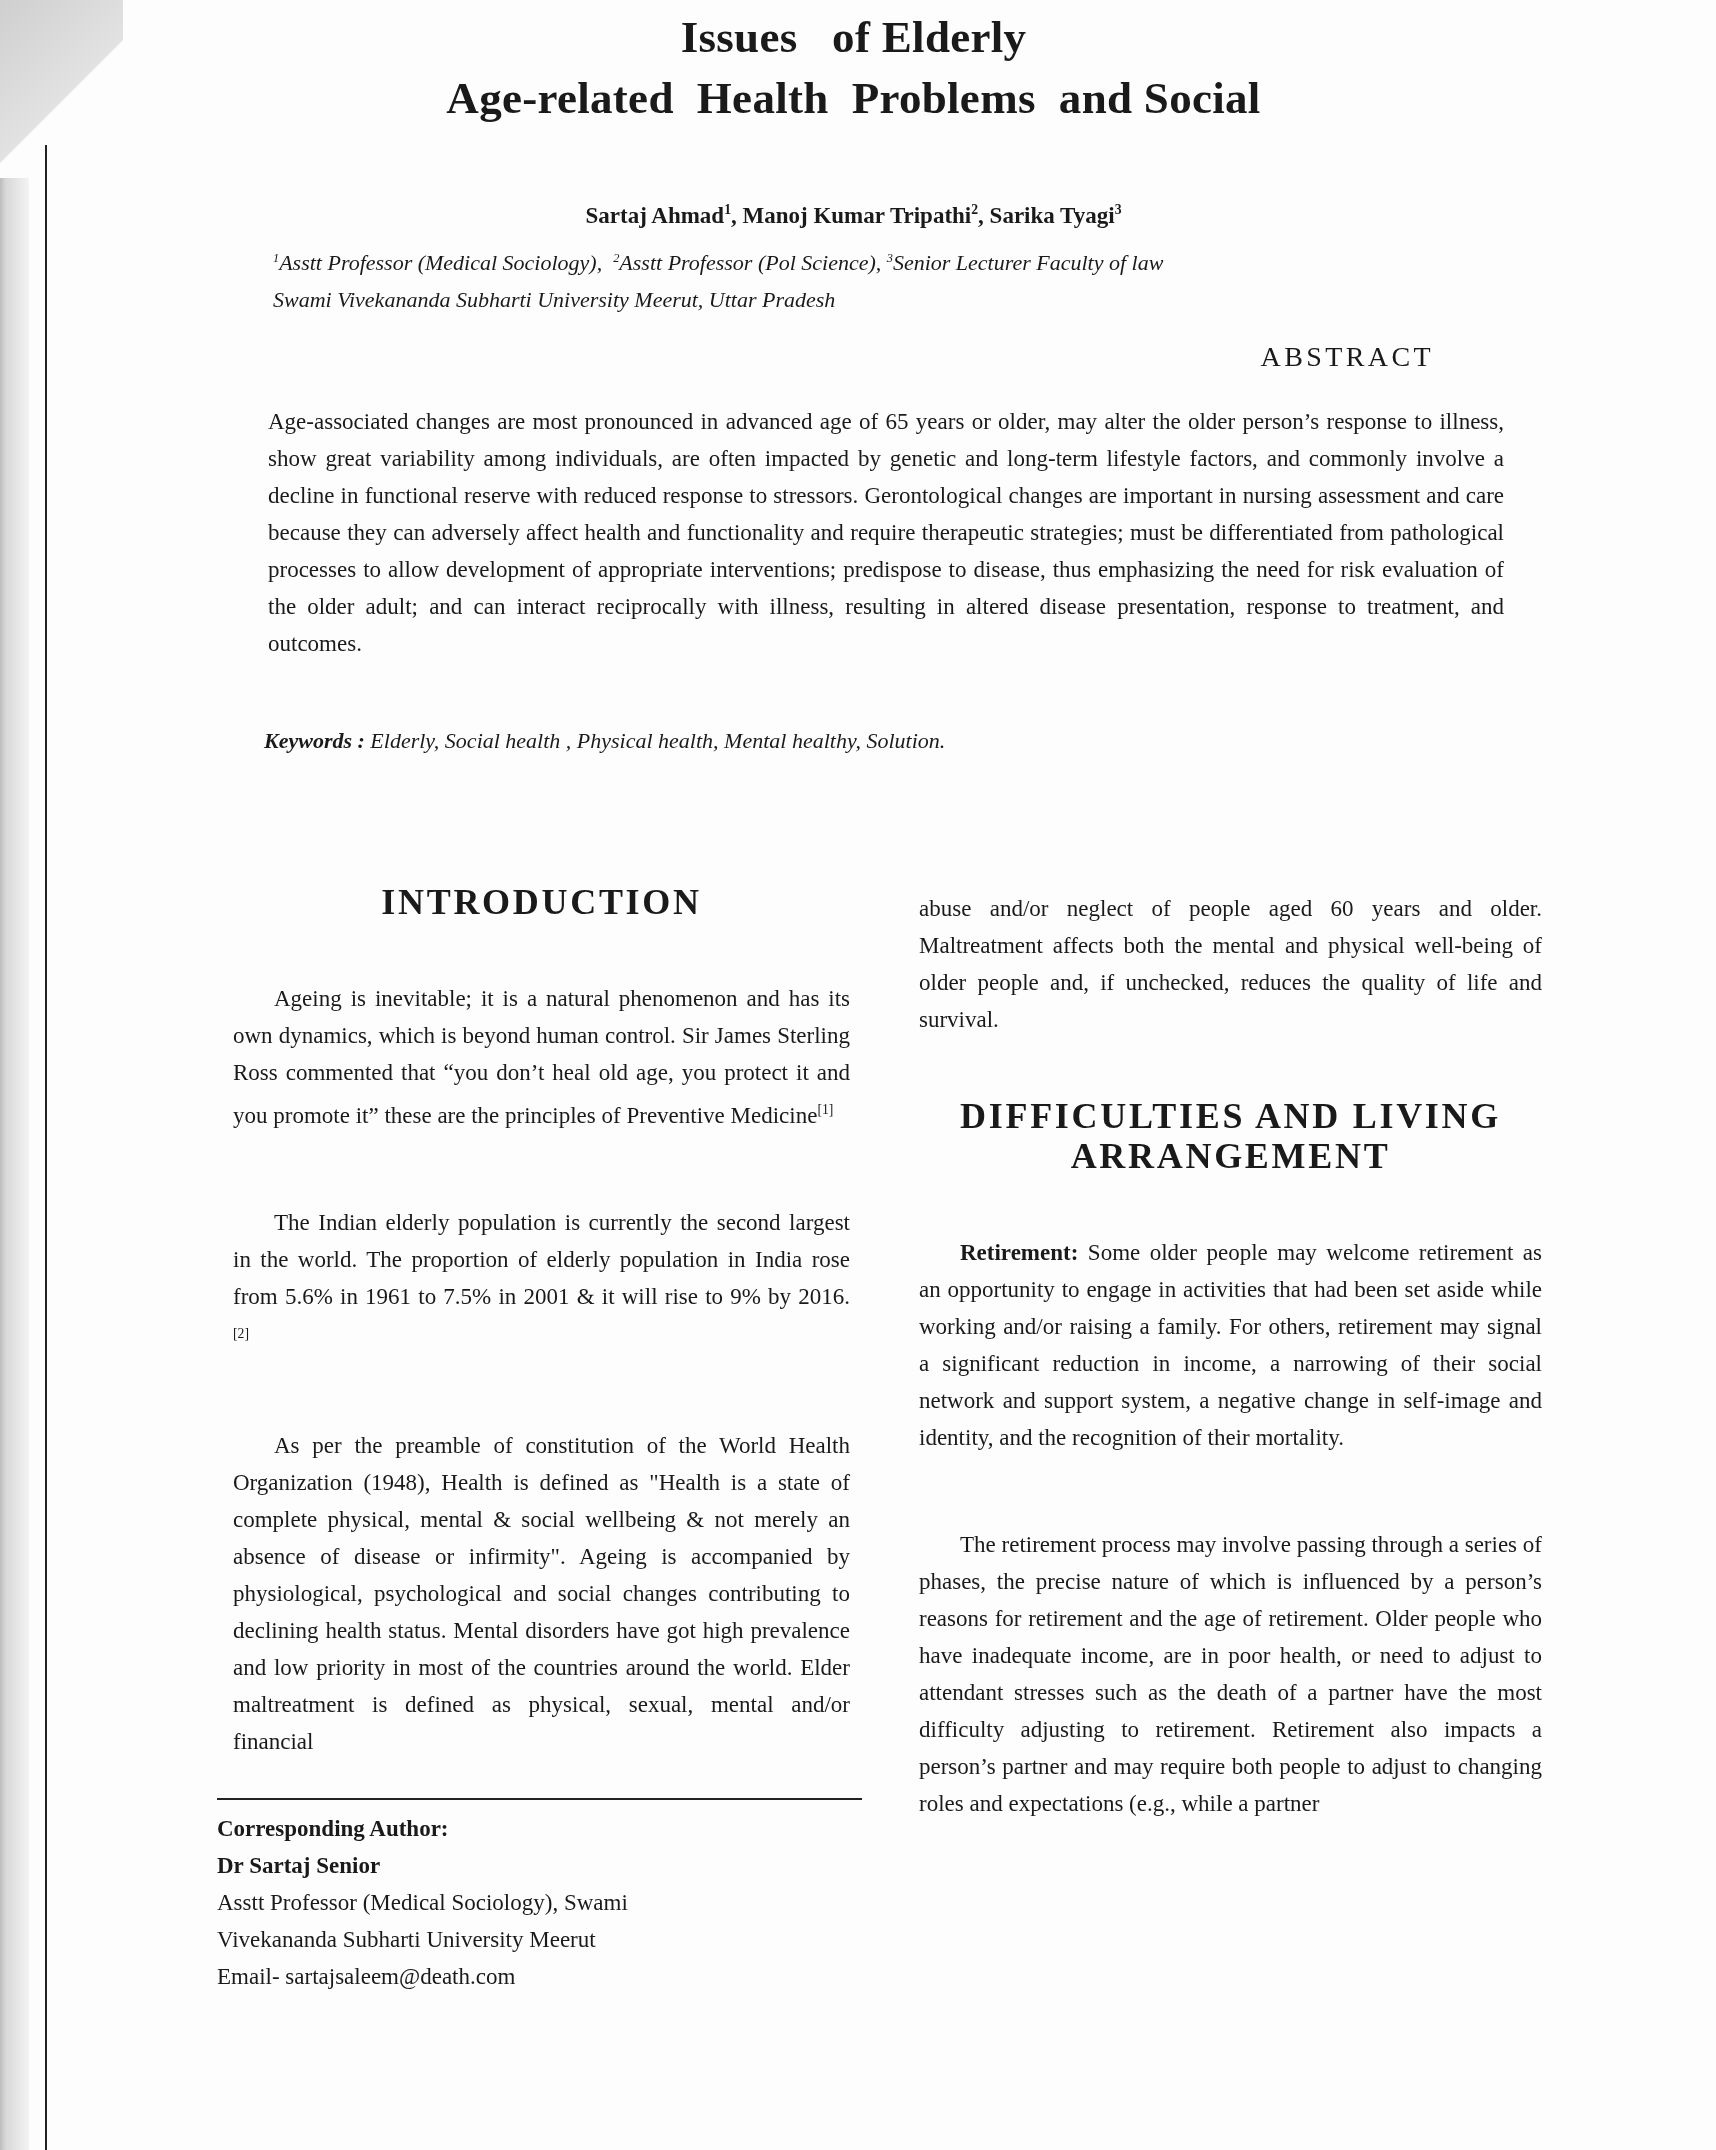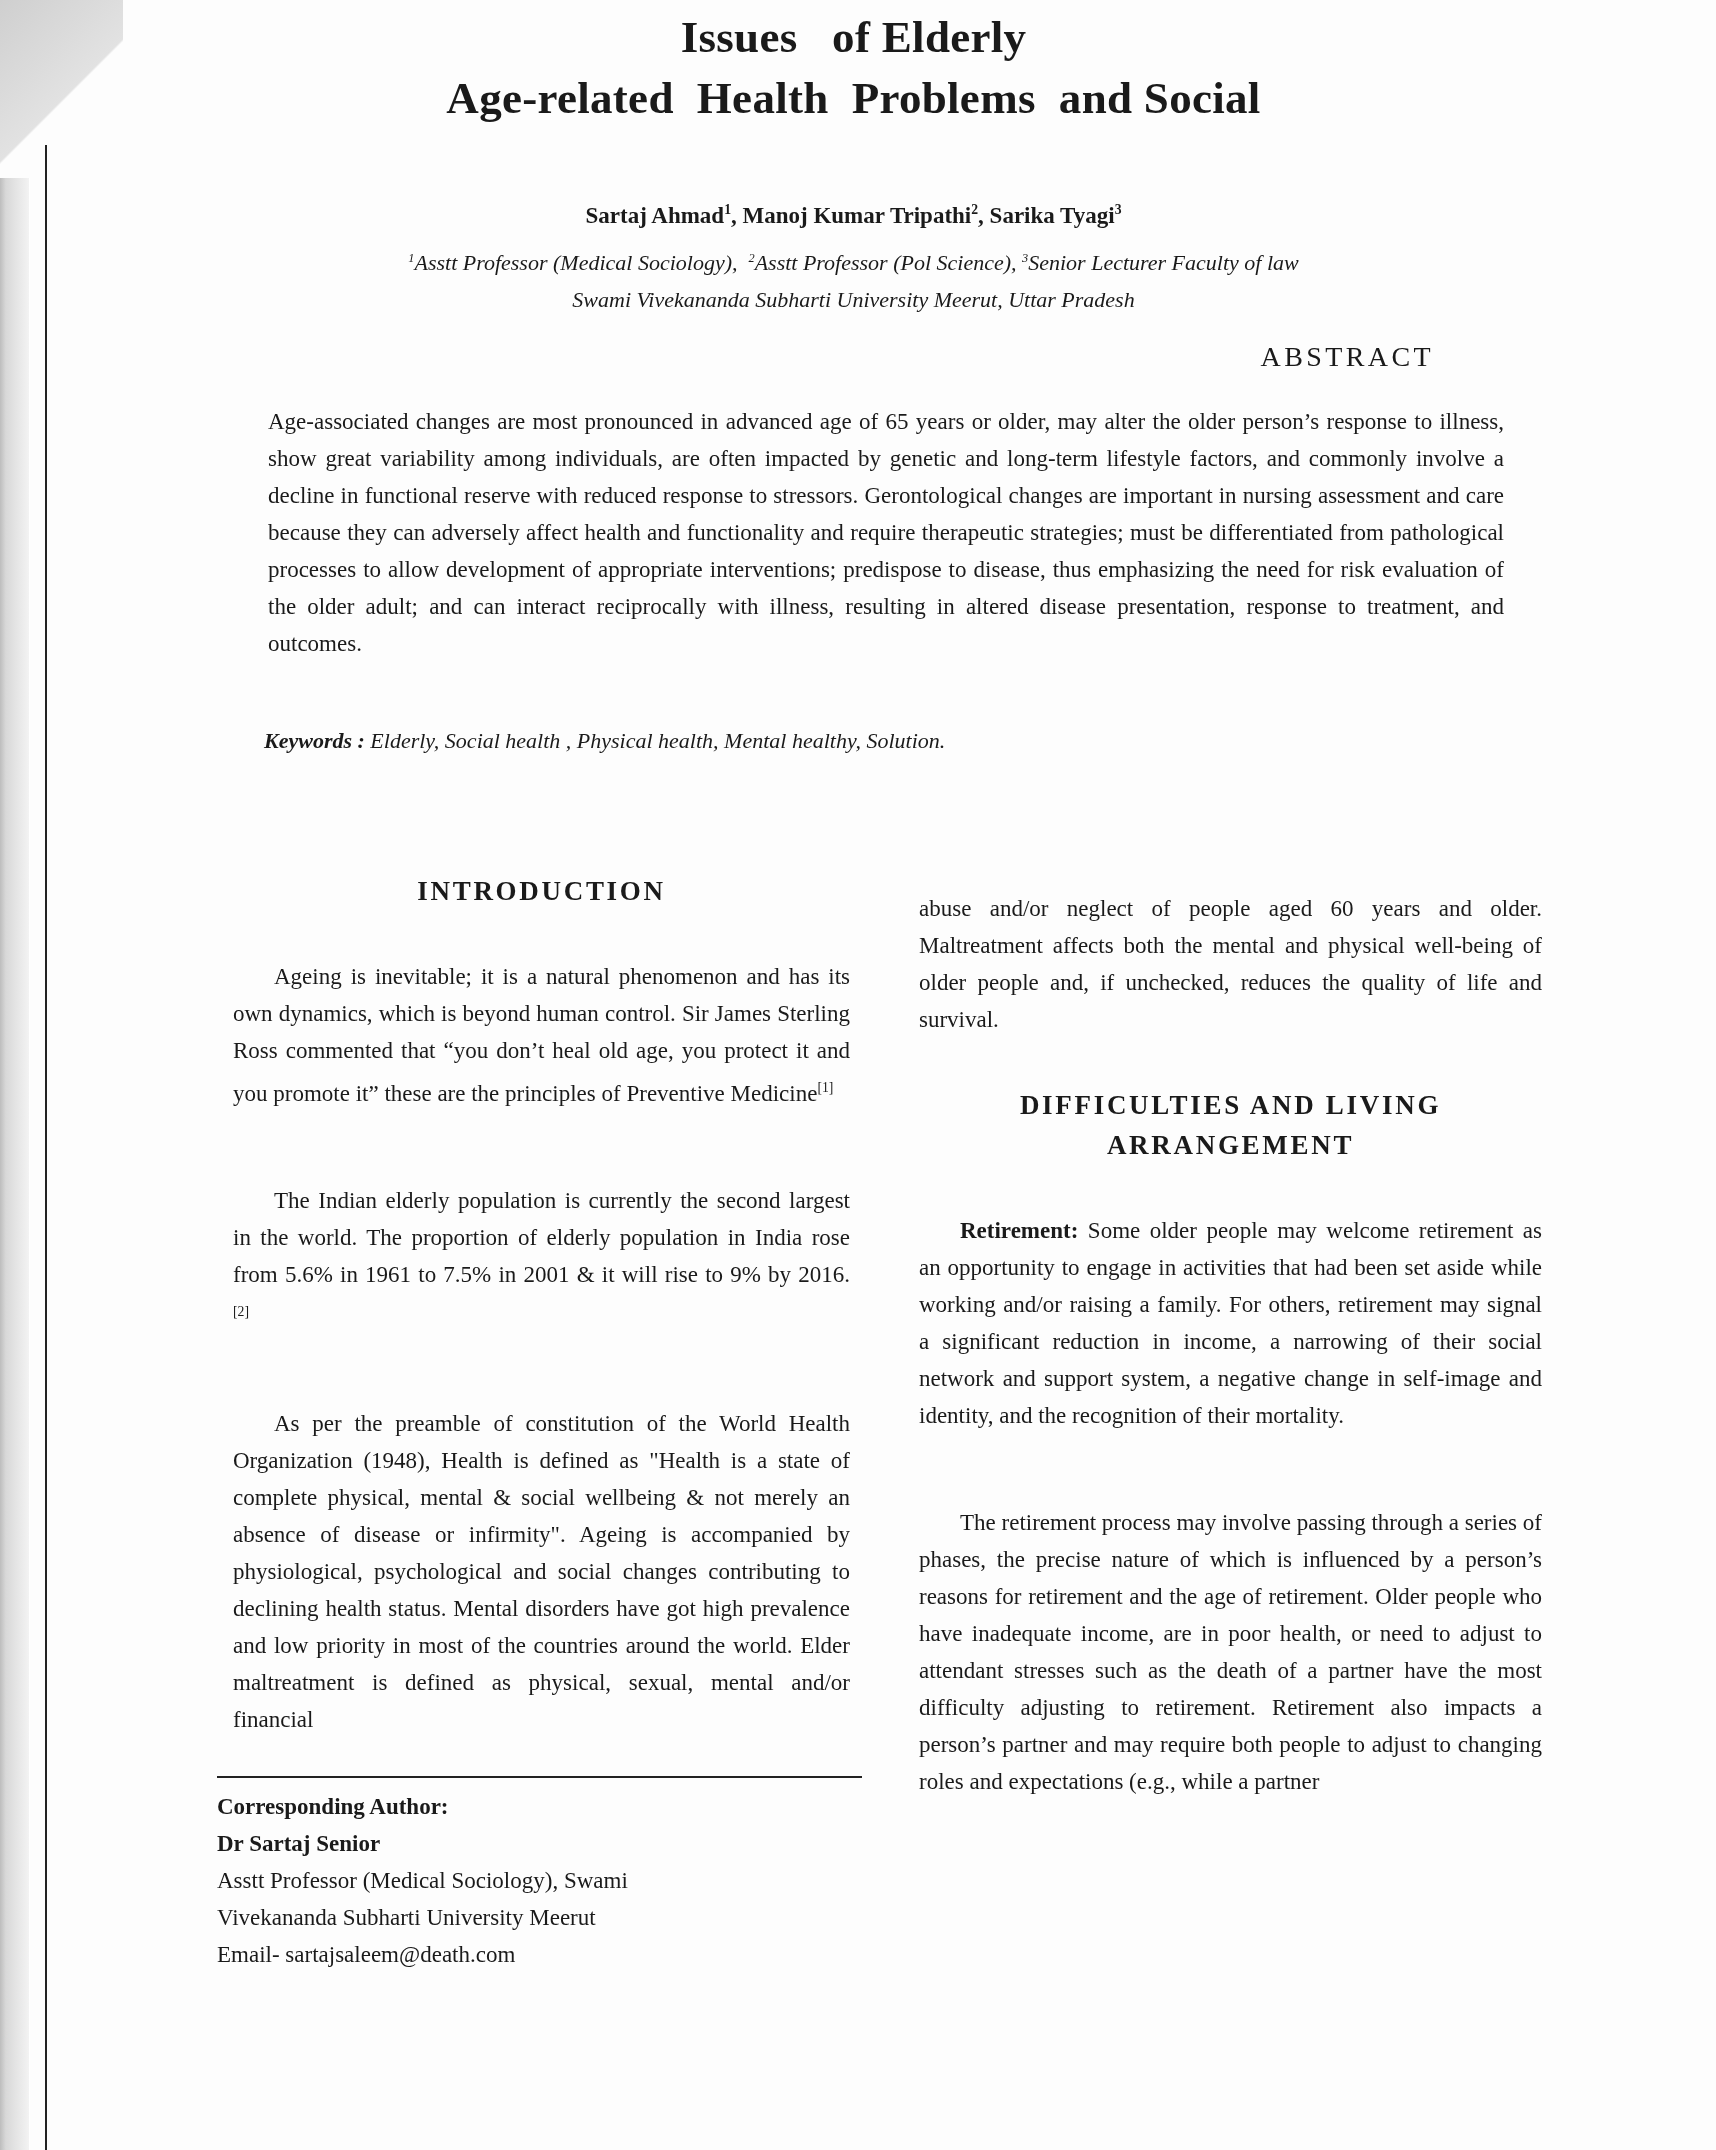--- a/index.html
+++ b/index.html
@@ -41,21 +41,21 @@
       letter-spacing: 0.3px;
     }
     .authors {
       position: absolute; left: 273px; top: 202px; width: 1161px;
       text-align: center;
       font-size: 23px; font-weight: bold;
     }
     .authors sup { font-size: 13.7px; }
     .affil {
       position: absolute; left: 273px; top: 240px; width: 1161px;
-      text-align: center;
+      text-align: left;
       font-size: 22px; font-style: italic;
       line-height: 37px;
     }
     .affil sup { font-size: 12.3px; font-style: italic; }
     .abstract-head {
       position: absolute; left: 273px; top: 341px; width: 1161px;
       text-align: right;
       font-size: 28px; letter-spacing: 3.4px;
     }
     .abstract-body {
@@ -71,24 +71,24 @@
     .col-left {
       position: absolute; left: 217px; top: 867px; width: 649px;
       font-size: 23px; line-height: 37px;
     }
     .col-right {
       position: absolute; left: 903px; top: 874px; width: 655px;
       font-size: 23px; line-height: 37px;
     }
     .sec-head {
       text-align: center;
-      font-size: 27px;
+      font-size: 36px;
       letter-spacing: 2.7px;
       line-height: 40px;
-      margin: 4px;
+      margin: 15px;
     }
     .para { text-align: justify; margin: 16px; text-indent: 41px; }
     .para sup { font-size: 13.7px; }
     .gap-s { height: 27px; }
     .gap-m { height: 38px; }
     .footnote-rule {
       border: none; border-top: 2px solid #222; margin: 38px 0 9.6px 0; width: 645px;
     }
     .fn-label { font-weight: bold; font-size: 23px; line-height: 37px; }
     .fn-line { font-size: 23px; line-height: 37px; }

